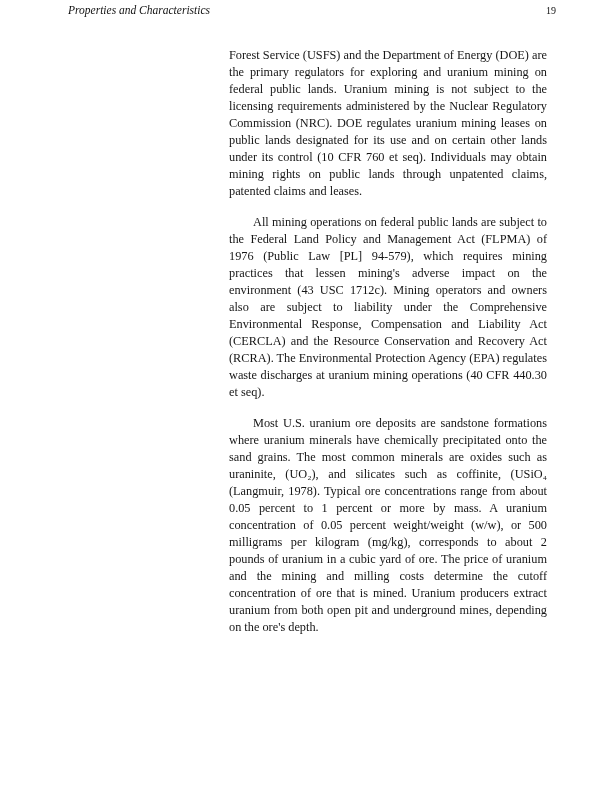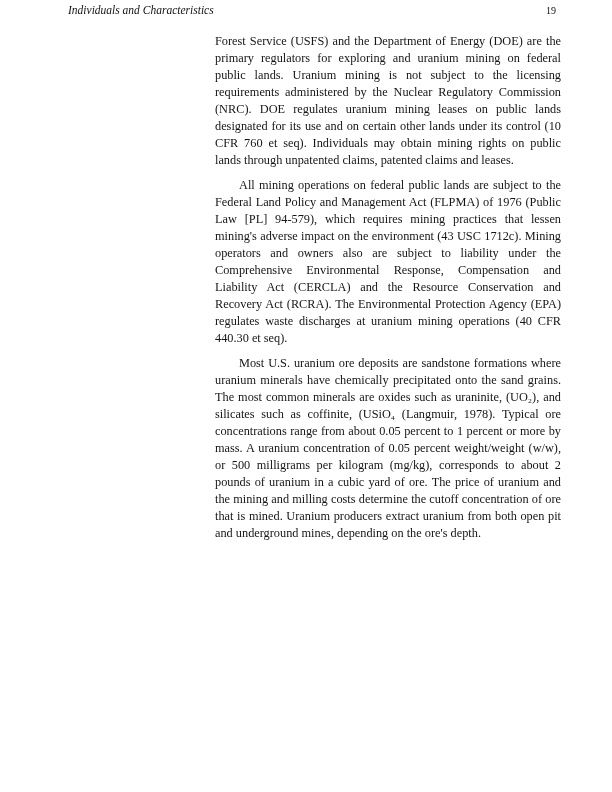--- a/index.html
+++ b/index.html
@@ -36,38 +36,38 @@
     font-size: 10px;
     color: #111111;
   }
   .text-block {
     position: absolute;
     top: 33px;
     left: 215px;
     width: 346px;
   }
   .text-block p {
-    margin: 0;
+    margin: 14px;
     font-size: 12.3px;
     line-height: 17px;
     text-align: justify;
     color: #151515;
   }
   .text-block p + p {
     margin-top: 8px;
     text-indent: 24px;
   }
 </style>
 </head>
 <body>
 
 <div class="page">
 
   <div class="running-header">
-    <span class="header-title">Individuals and Characteristics</span>
+    <span class="header-title">Properties and Characteristics</span>
     <span class="page-number">19</span>
   </div>
 
   <div class="text-block">
     <p>Forest Service (USFS) and the Department of Energy (DOE) are the primary regulators for exploring and uranium mining on federal public lands. Uranium mining is not subject to the licensing requirements administered by the Nuclear Regulatory Commission (NRC). DOE regulates uranium mining leases on public lands designated for its use and on certain other lands under its control (10 CFR 760 et seq). Individuals may obtain mining rights on public lands through unpatented claims, patented claims and leases.</p>
     <p>All mining operations on federal public lands are subject to the Federal Land Policy and Management Act (FLPMA) of 1976 (Public Law [PL] 94-579), which requires mining practices that lessen mining's adverse impact on the environment (43 USC 1712c). Mining operators and owners also are subject to liability under the Comprehensive Environmental Response, Compensation and Liability Act (CERCLA) and the Resource Conservation and Recovery Act (RCRA). The Environmental Protection Agency (EPA) regulates waste discharges at uranium mining operations (40 CFR 440.30 et seq).</p>
     <p>Most U.S. uranium ore deposits are sandstone formations where uranium minerals have chemically precipitated onto the sand grains. The most common minerals are oxides such as uraninite, (UO₂), and silicates such as coffinite, (USiO₄ (Langmuir, 1978). Typical ore concentrations range from about 0.05 percent to 1 percent or more by mass. A uranium concentration of 0.05 percent weight/weight (w/w), or 500 milligrams per kilogram (mg/kg), corresponds to about 2 pounds of uranium in a cubic yard of ore. The price of uranium and the mining and milling costs determine the cutoff concentration of ore that is mined. Uranium producers extract uranium from both open pit and underground mines, depending on the ore's depth.</p>
   </div>
 
 </div>

